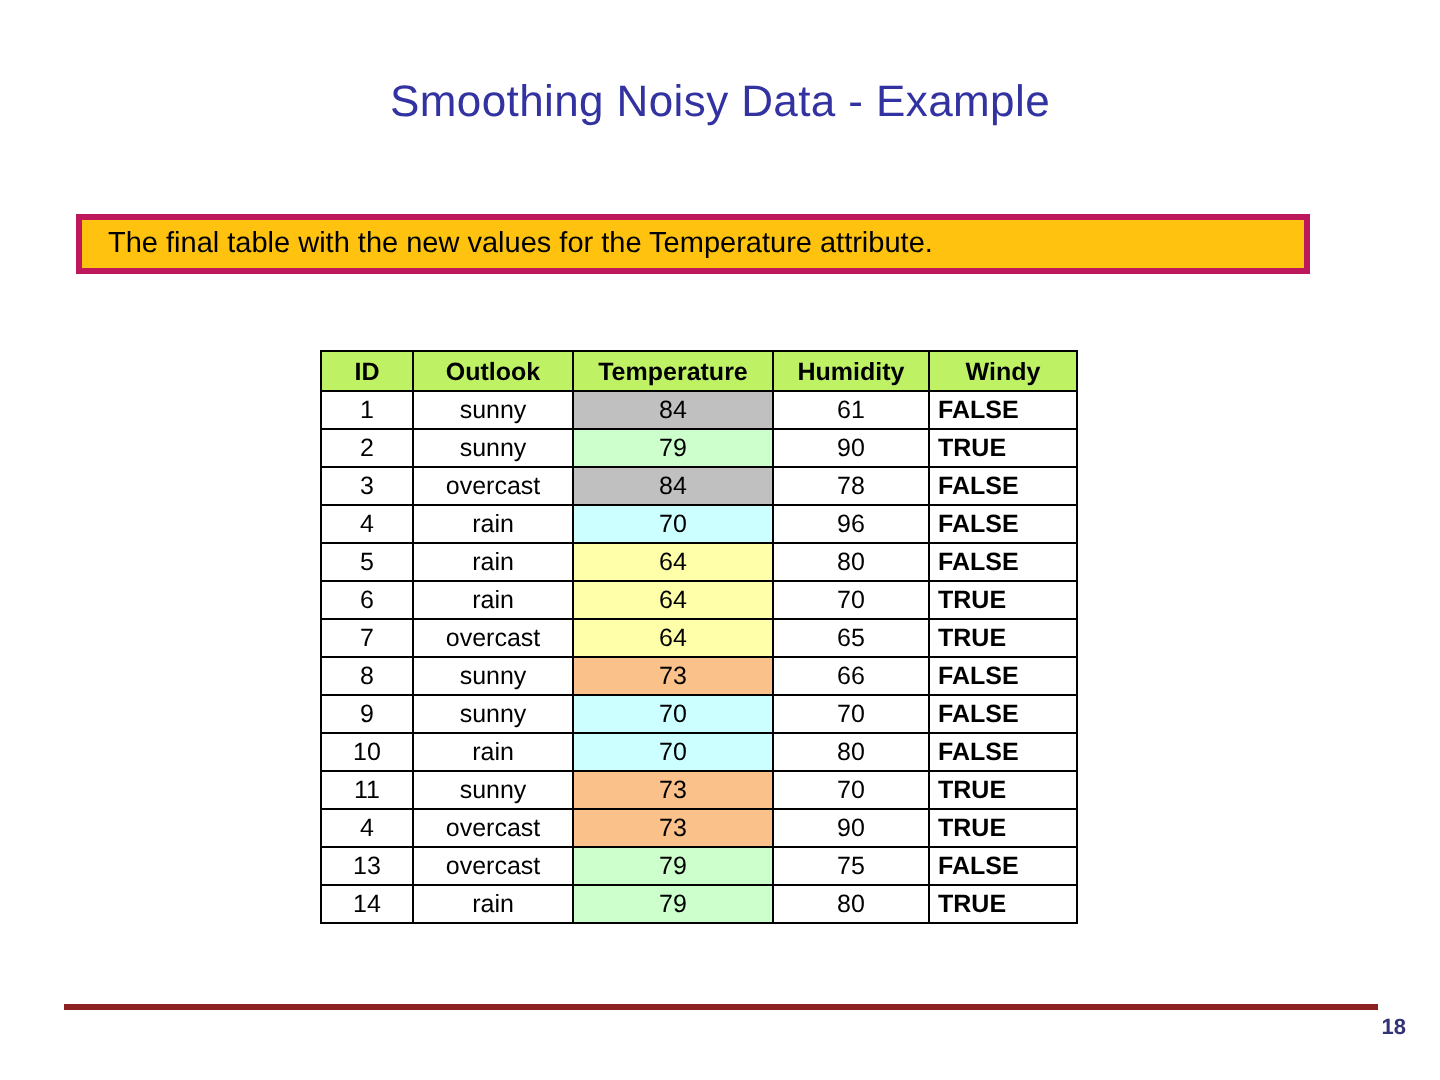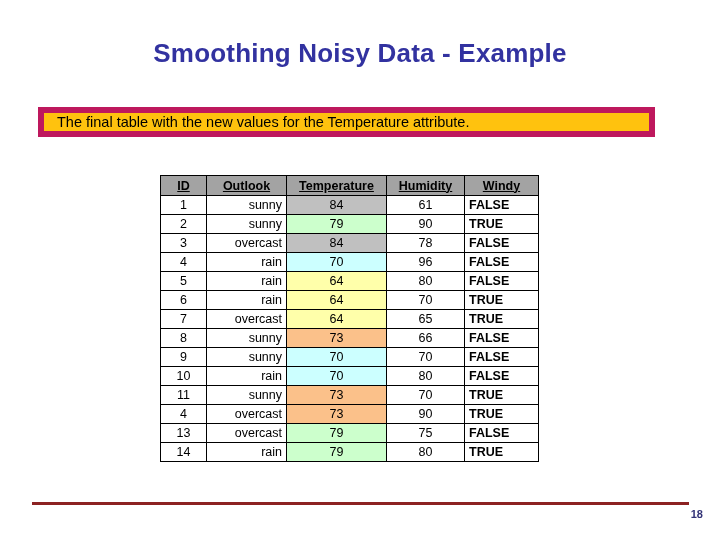--- a/index.html
+++ b/index.html
@@ -15,37 +15,37 @@
     overflow: hidden;
   }
 
   
   #slide-title {
     position: absolute;
     left: 0;
     top: 38px;
     width: 720px;
     text-align: center;
-    font-size: 26px;
-    font-weight: bold;
+    font-size: 22px;
+    font-weight: normal;
     color: #3232a0;
     letter-spacing: 0.2px;
     white-space: nowrap;
   }
 
   
   #callout-banner {
     position: absolute;
     left: 38px;
     top: 107px;
     width: 617px;
     height: 30px;
     box-sizing: border-box;
     background: #ffc20e;
-    border: 6px solid #be185d;
+    border: 3px solid #be185d;
     display: flex;
     align-items: center;
   }
   #callout-banner .callout-text {
     padding-left: 13px;
     font-size: 14.5px;
     color: #000000;
     font-weight: normal;
     white-space: nowrap;
   }
@@ -68,33 +68,32 @@
     font-size: 12.5px;
     color: #000000;
     padding: 0 4px;
     line-height: 16px;
     overflow: hidden;
     white-space: nowrap;
   }
   table.weather-table thead th {
     font-weight: bold;
     text-align: center;
-    background: #a3a3a3;
+    background: #bef264;
     height: 19px;
-    text-decoration: underline;
   }
   
   col.c-id        { width: 46px; }
   col.c-outlook   { width: 80px; }
   col.c-temp      { width: 100px; }
   col.c-humidity  { width: 78px; }
   col.c-windy     { width: 74px; }
 
   td.cell-id        { text-align: center; }
-  td.cell-outlook   { text-align: right; }
+  td.cell-outlook   { text-align: center; }
   td.cell-temp      { text-align: center; }
   td.cell-humidity  { text-align: center; }
   td.cell-windy     { text-align: left; font-weight: bold; }
 
   
   #footer-rule {
     position: absolute;
     left: 32px;
     top: 502px;
     width: 657px;

